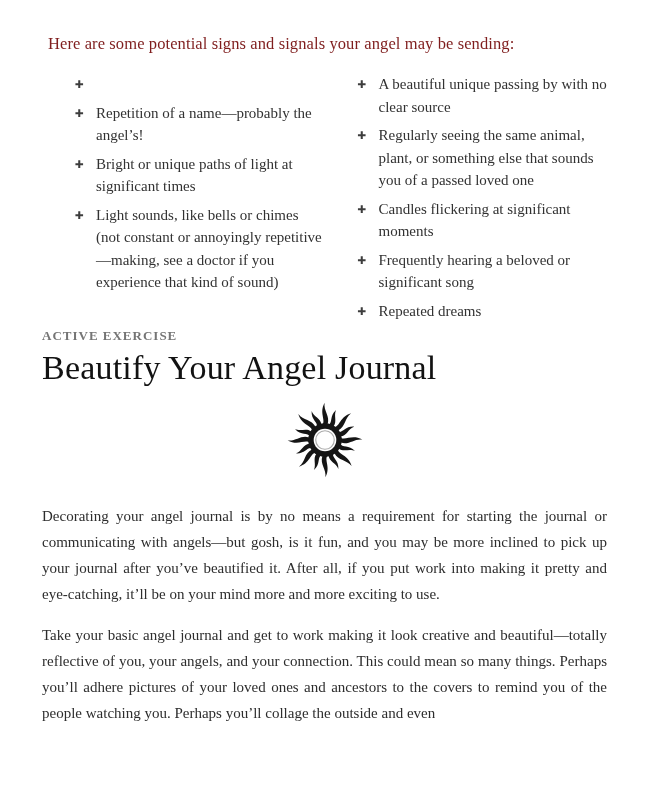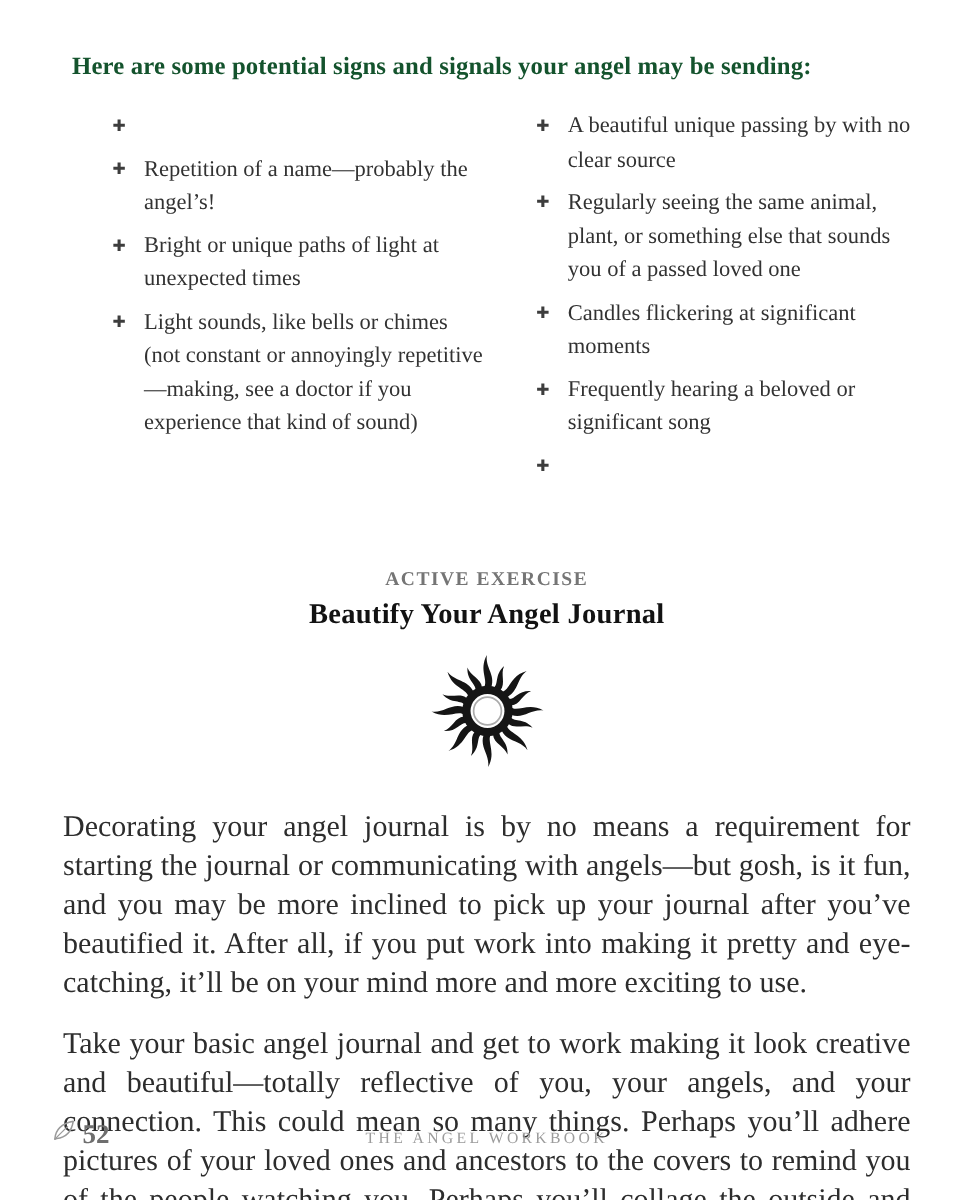--- a/index.html
+++ b/index.html
@@ -13,22 +13,22 @@
     overflow: hidden;
   }
   .page {
     padding: 34px 42px 0 42px;
     width: 649px;
     height: 800px;
     position: relative;
   }
   .section-heading {
     font-size: 16.5px;
-    font-weight: bold;
-    color: #14532d;
+    font-weight: normal;
+    color: #7f1d1d;
     margin-left: 6px;
     letter-spacing: 0.1px;
   }
   .signs-columns {
     display: flex;
     margin-top: 19px;
   }
   .signs-list {
     list-style: none;
     flex: 1;
@@ -44,42 +44,41 @@
   }
   .signs-list .bullet {
     width: 21px;
     flex-shrink: 0;
     font-size: 10.5px;
     line-height: 22.5px;
     color: #3d3d3d;
     font-family: "DejaVu Sans", sans-serif;
   }
   .exercise-header {
-    margin-top: 50px;
-    text-align: center;
+    text-align: left;
   }
   .exercise-eyebrow {
     font-size: 13px;
     font-weight: bold;
     letter-spacing: 1px;
     color: #757575;
   }
   .exercise-title {
     margin-top: 5px;
-    font-size: 19px;
-    font-weight: bold;
+    font-size: 34px;
+    font-weight: normal;
     color: #121212;
     letter-spacing: 0.2px;
   }
   .sun-wrap {
     margin-top: 12px;
     text-align: center;
   }
   .body-paragraph {
-    font-size: 20px;
+    font-size: 15px;
     line-height: 26px;
     text-align: justify;
     color: #2d2d2d;
     margin-top: 15px;
   }
   .body-paragraph:first-of-type { margin-top: 18px; }
   .page-footer {
     position: absolute;
     left: 0;
     right: 0;
@@ -121,21 +120,21 @@
     <ul class="signs-list">
         <li>
           <span class="bullet">✚</span>
         </li>
         <li>
           <span class="bullet">✚</span>
           <span class="sign-text">Repetition of a name—probably the angel’s!</span>
         </li>
         <li>
           <span class="bullet">✚</span>
-          <span class="sign-text">Bright or unique paths of light at unexpected times</span>
+          <span class="sign-text">Bright or unique paths of light at significant times</span>
         </li>
         <li>
           <span class="bullet">✚</span>
           <span class="sign-text">Light sounds, like bells or chimes (not constant or annoyingly repetitive—making, see a doctor if you experience that kind of sound)</span>
         </li>
       </ul>
     <ul class="signs-list">
         <li>
           <span class="bullet">✚</span>
           <span class="sign-text">A beautiful unique passing by with no clear source</span>
@@ -147,20 +146,21 @@
         <li>
           <span class="bullet">✚</span>
           <span class="sign-text">Candles flickering at significant moments</span>
         </li>
         <li>
           <span class="bullet">✚</span>
           <span class="sign-text">Frequently hearing a beloved or significant song</span>
         </li>
         <li>
           <span class="bullet">✚</span>
+          <span class="sign-text">Repeated dreams</span>
         </li>
       </ul>
   </div>
 
   <div class="exercise-header">
     <div class="exercise-eyebrow">ACTIVE EXERCISE</div>
     <h1 class="exercise-title">Beautify Your Angel Journal</h1>
   </div>
 
   <div class="sun-wrap">
@@ -192,26 +192,14 @@
         <circle cx="50" cy="50" r="13.8" fill="#ffffff"></circle>
         <circle cx="50" cy="50" r="11.3" fill="none" stroke="#ababab" stroke-width="1.4"></circle>
       </svg>
     </span>
   </div>
 
   <p class="body-paragraph">Decorating your angel journal is by no means a requirement for starting the journal or communicating with angels—but gosh, is it fun, and you may be more inclined to pick up your journal after you’ve beautified it. After all, if you put work into making it pretty and eye-catching, it’ll be on your mind more and more exciting to use.</p>
 
   <p class="body-paragraph">Take your basic angel journal and get to work making it look creative and beautiful—totally reflective of you, your angels, and your connection. This could mean so many things. Perhaps you’ll adhere pictures of your loved ones and ancestors to the covers to remind you of the people watching you. Perhaps you’ll collage the outside and even</p>
 
-  <div class="page-footer">
-    <div class="footer-left">
-      <span>
-        <svg width="19" height="19" viewBox="0 0 24 24" aria-hidden="true">
-          <path d="M4.5 19.5 C5 12 10 6.5 20 4.5 C18.5 13.5 13 18.2 6 19 Z" fill="none" stroke="#9a9a9a" stroke-width="1.3" stroke-linejoin="round"></path>
-          <path d="M4.5 19.5 L15.5 8.5" fill="none" stroke="#9a9a9a" stroke-width="1.1"></path>
-        </svg>
-      </span>
-      <span class="page-number">52</span>
-    </div>
-    <span class="running-title">THE ANGEL WORKBOOK</span>
-  </div>
 
 </div>
 
 </body></html>

